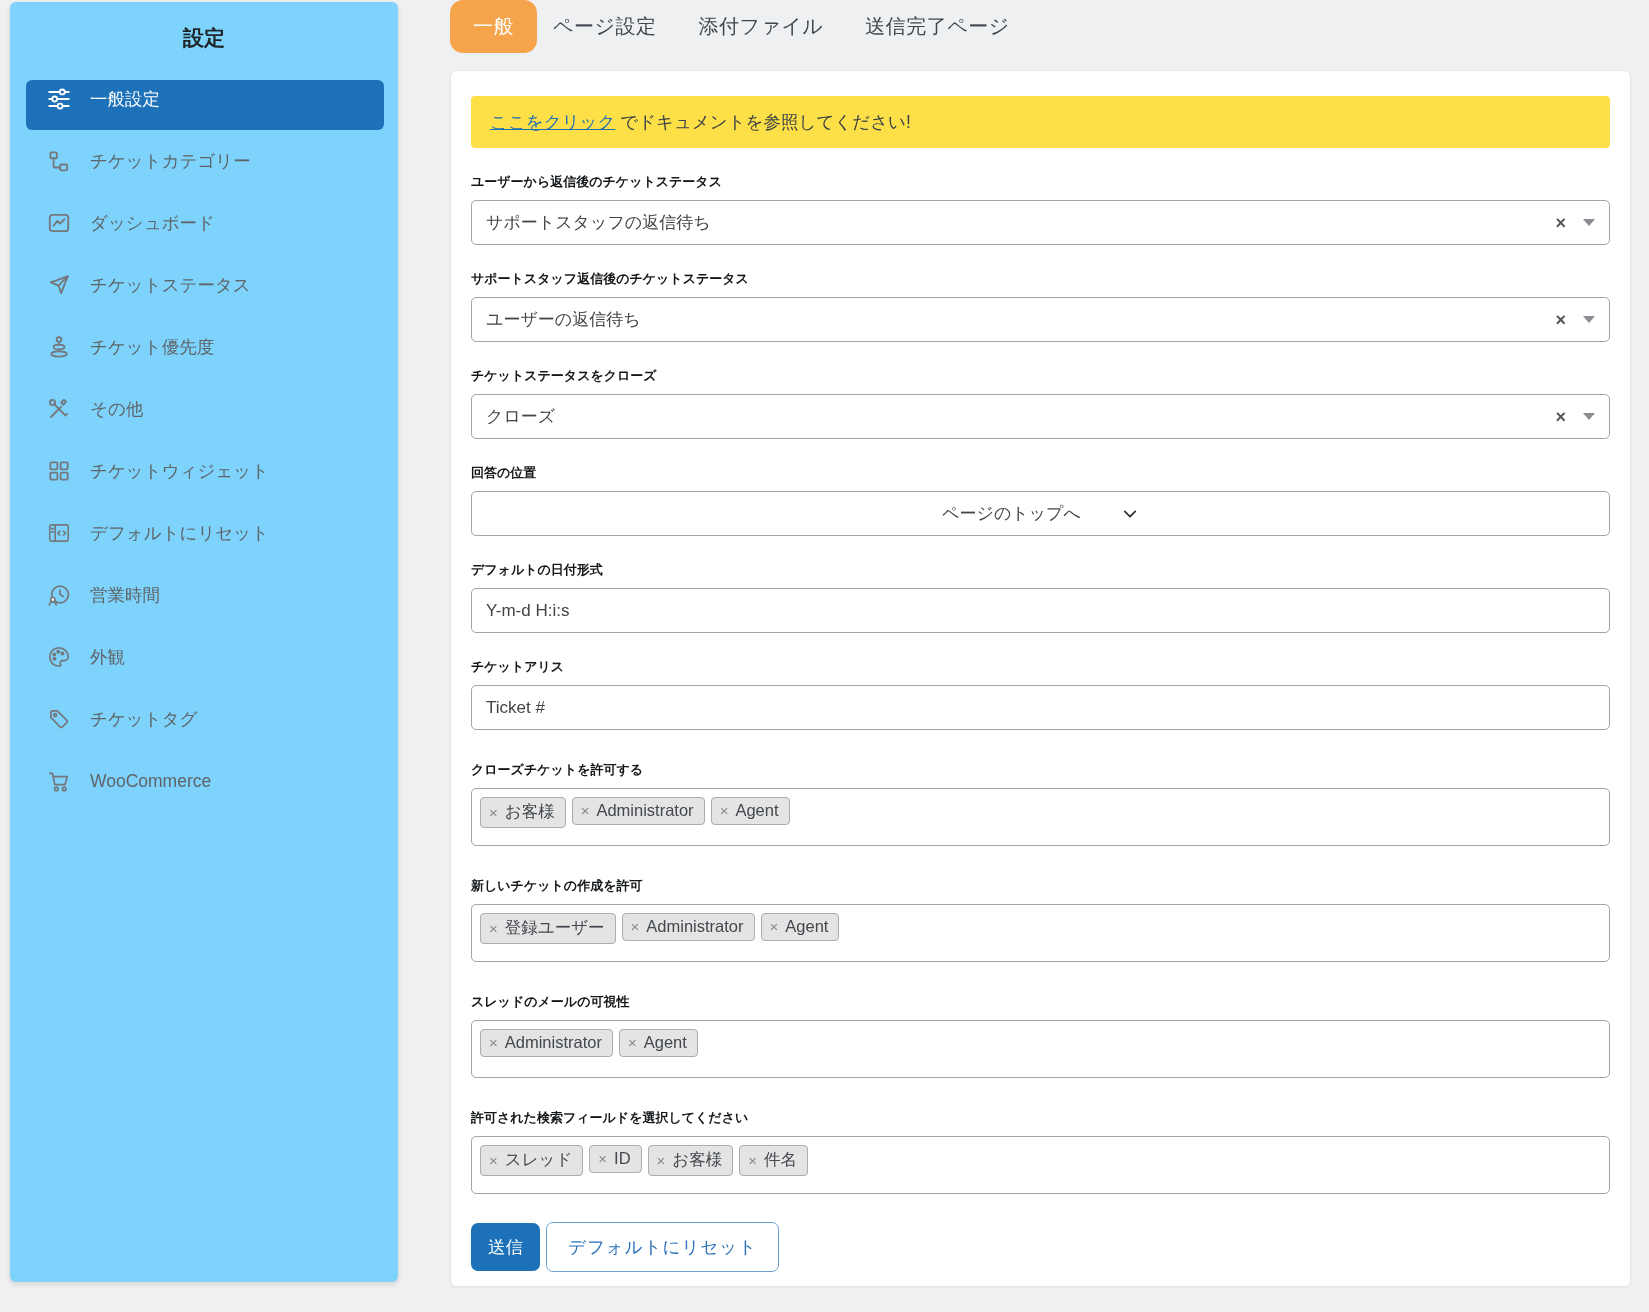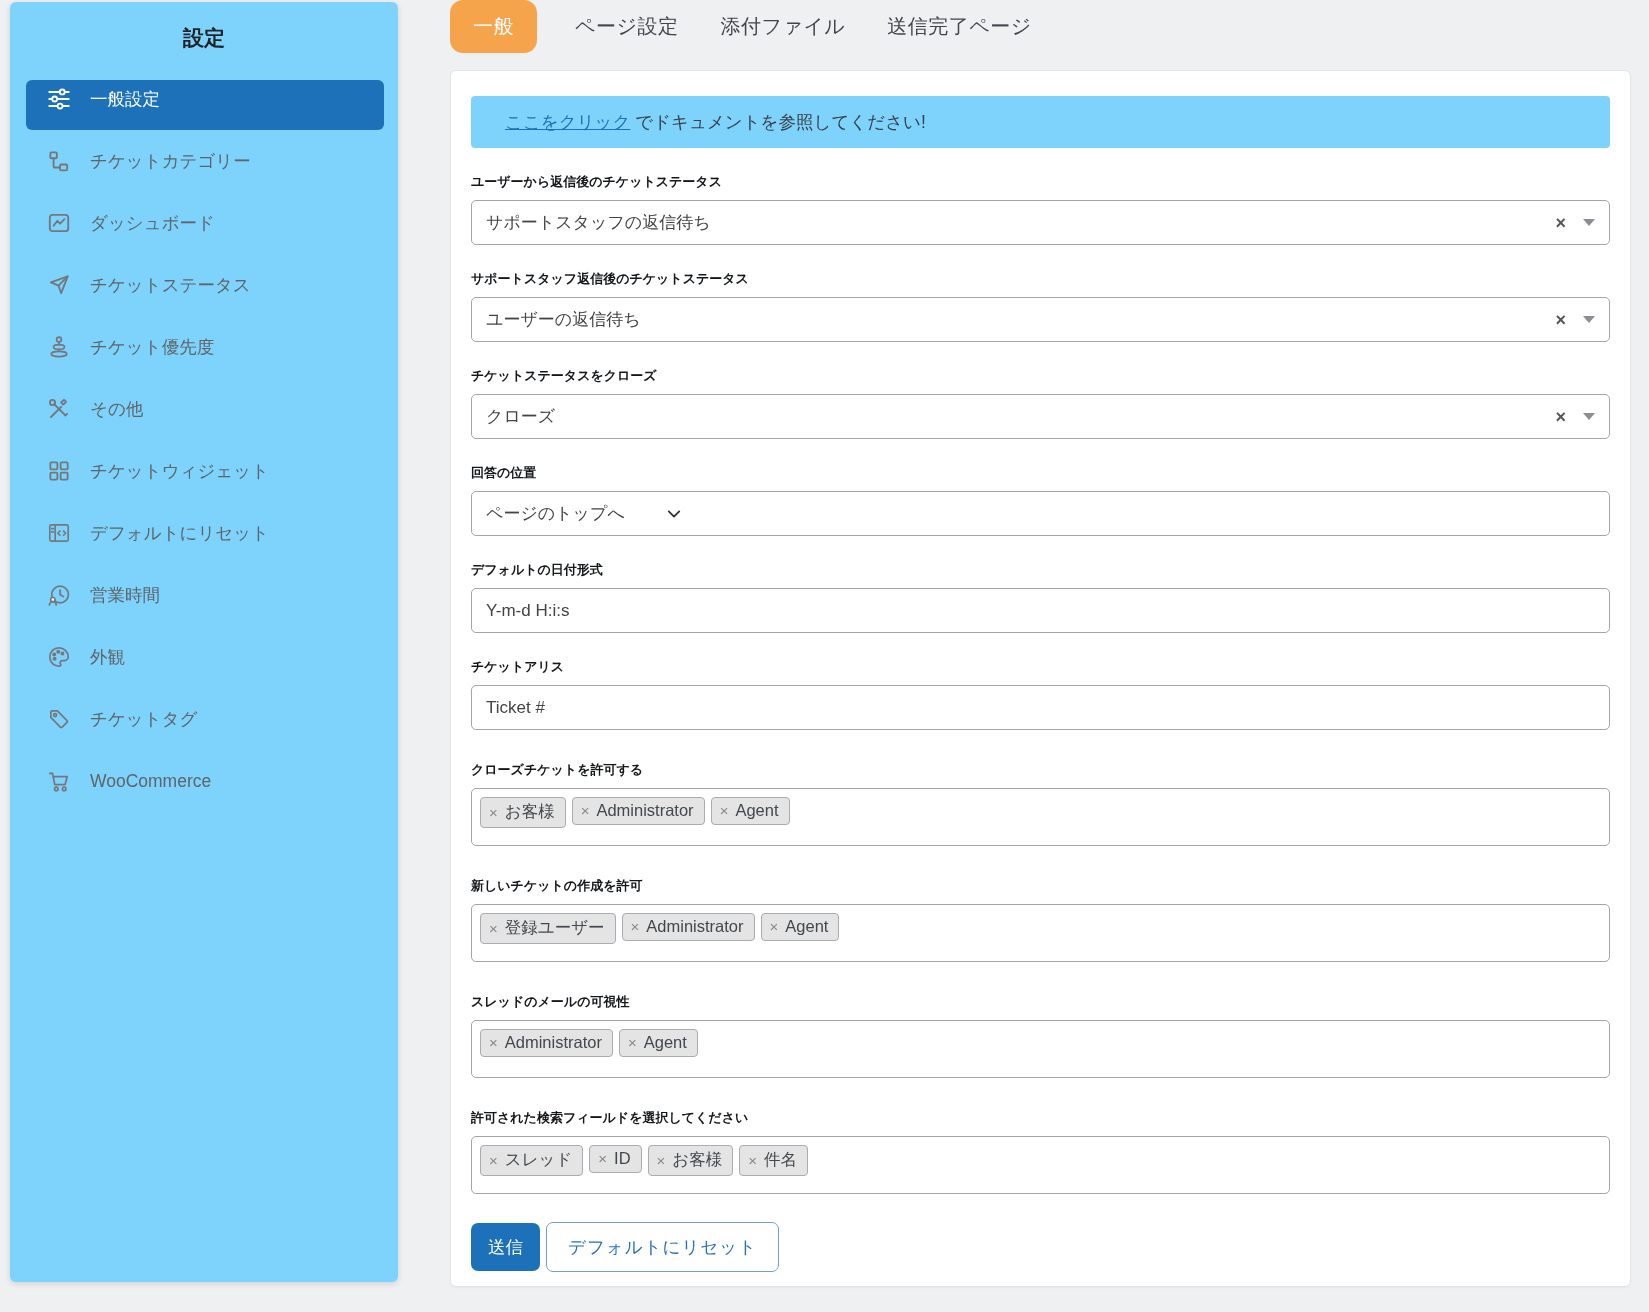--- a/index.html
+++ b/index.html
@@ -37,32 +37,32 @@
   
   .main { position:absolute; left:450px; top:0; width:1181px; }
 
   .tabs { display:flex; align-items:center; height:52px; }
   .tab {
     font-size:20px; color:#40464d; margin-right:42px; cursor:pointer; letter-spacing:.5px;
     background:none; border:none; font-family:inherit;
   }
   .tab.active {
     background:#f6a44c; color:#fff; border-radius:13px;
-    padding:13px 23px; margin-right:38px; font-size:20px;
+    padding:13px 23px; margin-right:16px; font-size:20px;
   }
 
   .card {
     margin-top:18px; background:#fff; width:1181px; height:1217px;
     border:1px solid #e2e4e7; border-radius:6px;
     box-shadow:0 1px 2px rgba(0,0,0,.04);
     padding:25px 20px 0 20px;
   }
 
   .notice {
-    background:#7dd3fc; border-radius:4px; padding:14px 34px;
+    background:#fde047; border-radius:4px; padding:14px 19px;
     font-size:17.5px; color:#3a4047;
   }
   .notice a { color:#2170b1; text-decoration:underline; cursor:pointer; }
 
   .field { margin-top:24px; }
   .field.tags-field { margin-top:30px; }
   .field-label {
     font-size:13px; font-weight:700; color:#15181b; margin-bottom:9px; line-height:19px;
   }
 
@@ -72,21 +72,21 @@
     font-size:17px; color:#444; background:#fff;
   }
   .select2 { justify-content:space-between; cursor:pointer; }
   .select2-right { display:flex; align-items:center; }
   .clear-x { font-size:18px; font-weight:700; color:#555; line-height:1; cursor:pointer; }
   .drop-tri {
     width:0; height:0; margin-left:17px;
     border-left:6px solid transparent; border-right:6px solid transparent;
     border-top:7px solid #8a8d91;
   }
-  .native-select { justify-content:flex-start; cursor:pointer;gap:40px; }
+  .native-select { justify-content:center; cursor:pointer;gap:40px; }
   .chev { width:18px; height:18px; color:#2c3338; }
 
   input.control { display:block; font-family:inherit; }
 
   .tagbox {
     width:100%; min-height:58px; border:1px solid #a2a5a9; border-radius:5px;
     background:#fff; padding:8px; display:flex; align-items:flex-start; gap:6px; cursor:text;
   }
   .chip {
     display:inline-flex; align-items:center; background:#e4e4e4;

